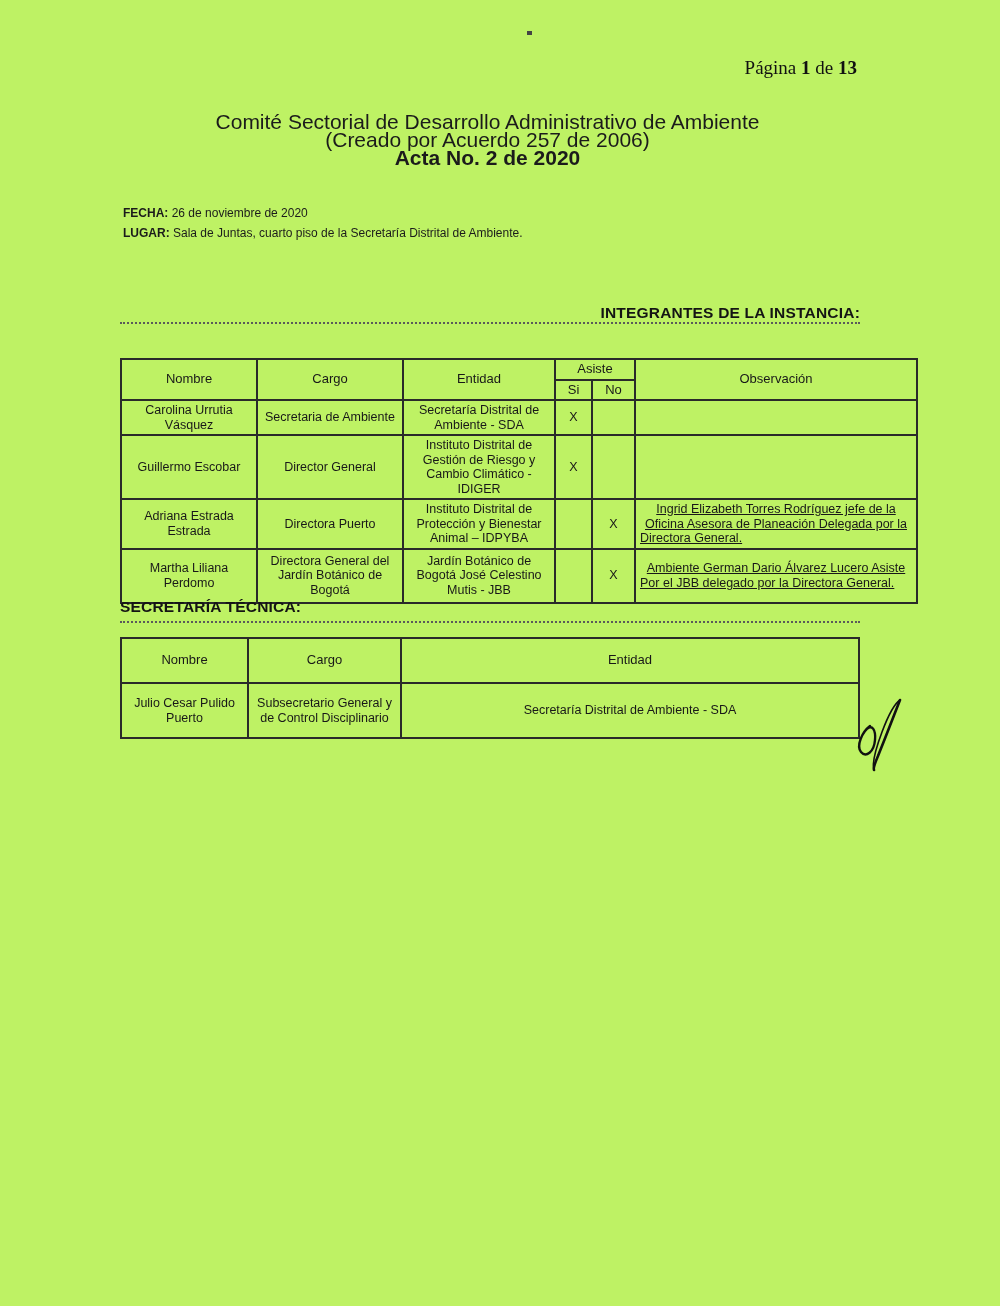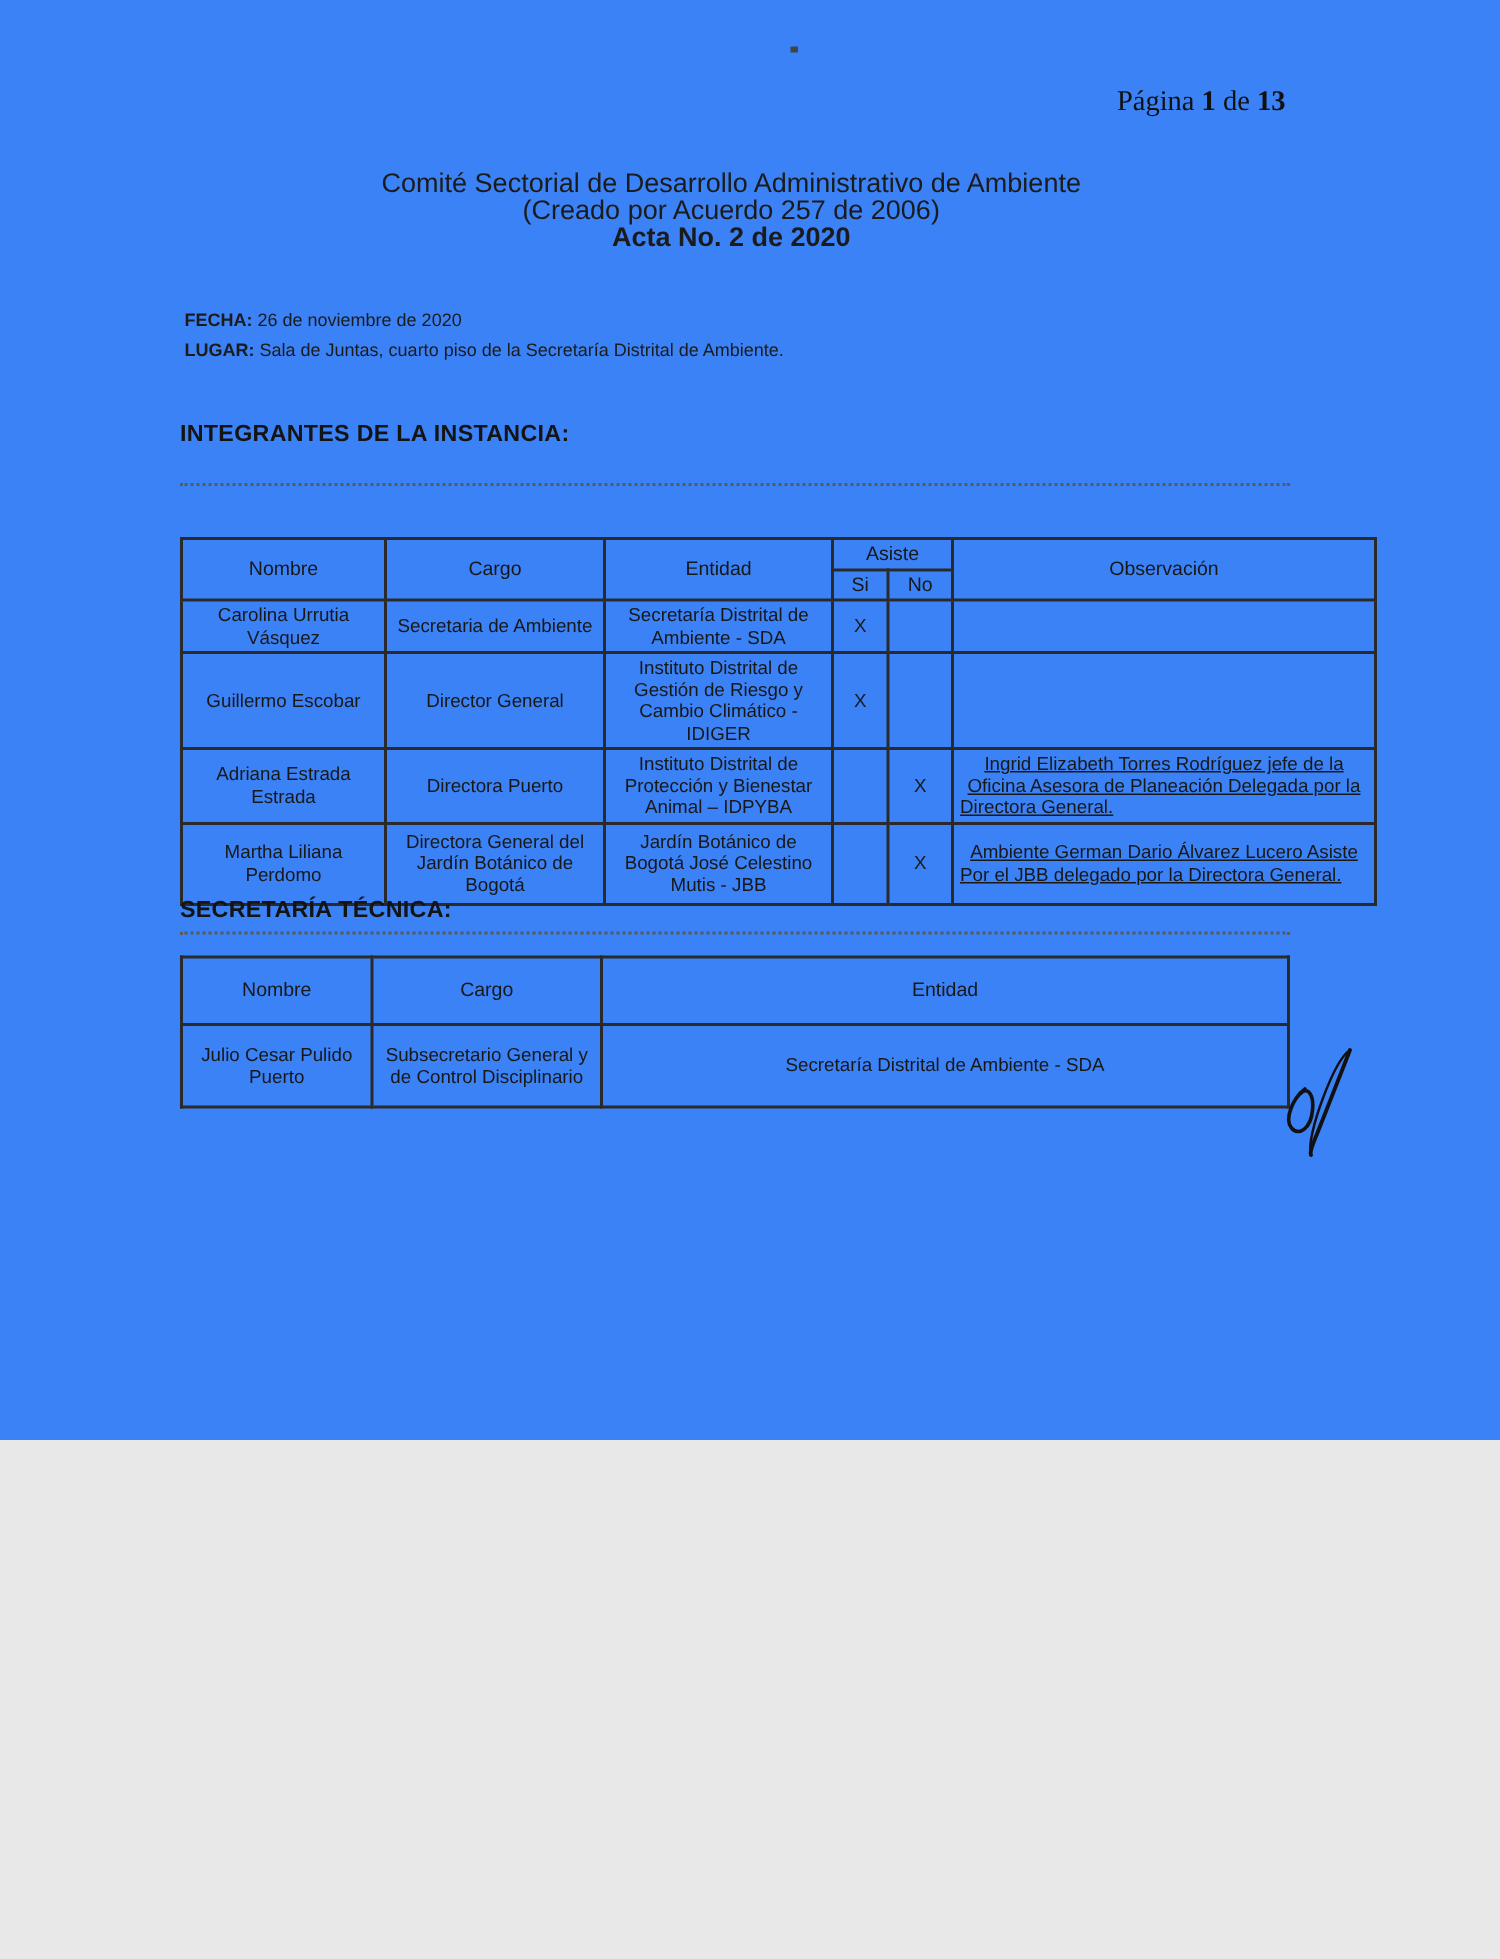--- a/index.html
+++ b/index.html
@@ -1,21 +1,21 @@
 <!DOCTYPE html>
 <html><head>
 <meta charset="utf-8">
 <style>
   * { margin: 0; padding: 0; box-sizing: border-box; }
   html, body { background: #e8e8e8; }
   .page {
     position: relative;
     width: 1000px;
-    height: 960px;
-    background: #3b82f6;
+    height: 1306px;
+    background: #bef264;
     margin: 0 auto;
     font-family: "Liberation Sans", sans-serif;
     color: #161616;
     overflow: hidden;
   }
   .speck {
     position: absolute;
     left: 527px; top: 31px;
     width: 5px; height: 4px;
     background: #444;
@@ -27,21 +27,21 @@
     font-size: 19px;
     color: #111;
     white-space: nowrap;
   }
   .pagenum b { font-weight: 700; }
   .title-block {
     position: absolute;
     left: 0; top: 113px;
     width: 975px;
     text-align: center;
-    font-size: 18px;
+    font-size: 21px;
     line-height: 18px;
     color: #1b1b1b;
   }
   .title-block .bold { font-weight: 700; }
   .meta-block {
     position: absolute;
     left: 123px; top: 204px;
     font-size: 12px;
     line-height: 19.5px;
     color: #1b1b1b;
@@ -123,21 +123,21 @@
     <div class="meta-line">
       <b>FECHA:</b>
       <span>26 de noviembre de 2020</span>
     </div>
     <div class="meta-line">
       <b>LUGAR:</b>
       <span>Sala de Juntas, cuarto piso de la Secretaría Distrital de Ambiente.</span>
     </div>
   </div>
 
-  <div class="section-heading" style="top: 281px;">INTEGRANTES DE LA INSTANCIA:</div>
+  <div class="section-heading" style="top: 304px; text-align: right;">INTEGRANTES DE LA INSTANCIA:</div>
   <div class="heading-rule" style="top: 322px;"></div>
 
   <table class="doc-table" style="left: 120px; top: 358px; width: 796px;">
     <colgroup>
       <col style="width: 136px;">
       <col style="width: 146px;">
       <col style="width: 152px;">
       <col style="width: 37px;">
       <col style="width: 43px;">
       <col style="width: 282px;">

